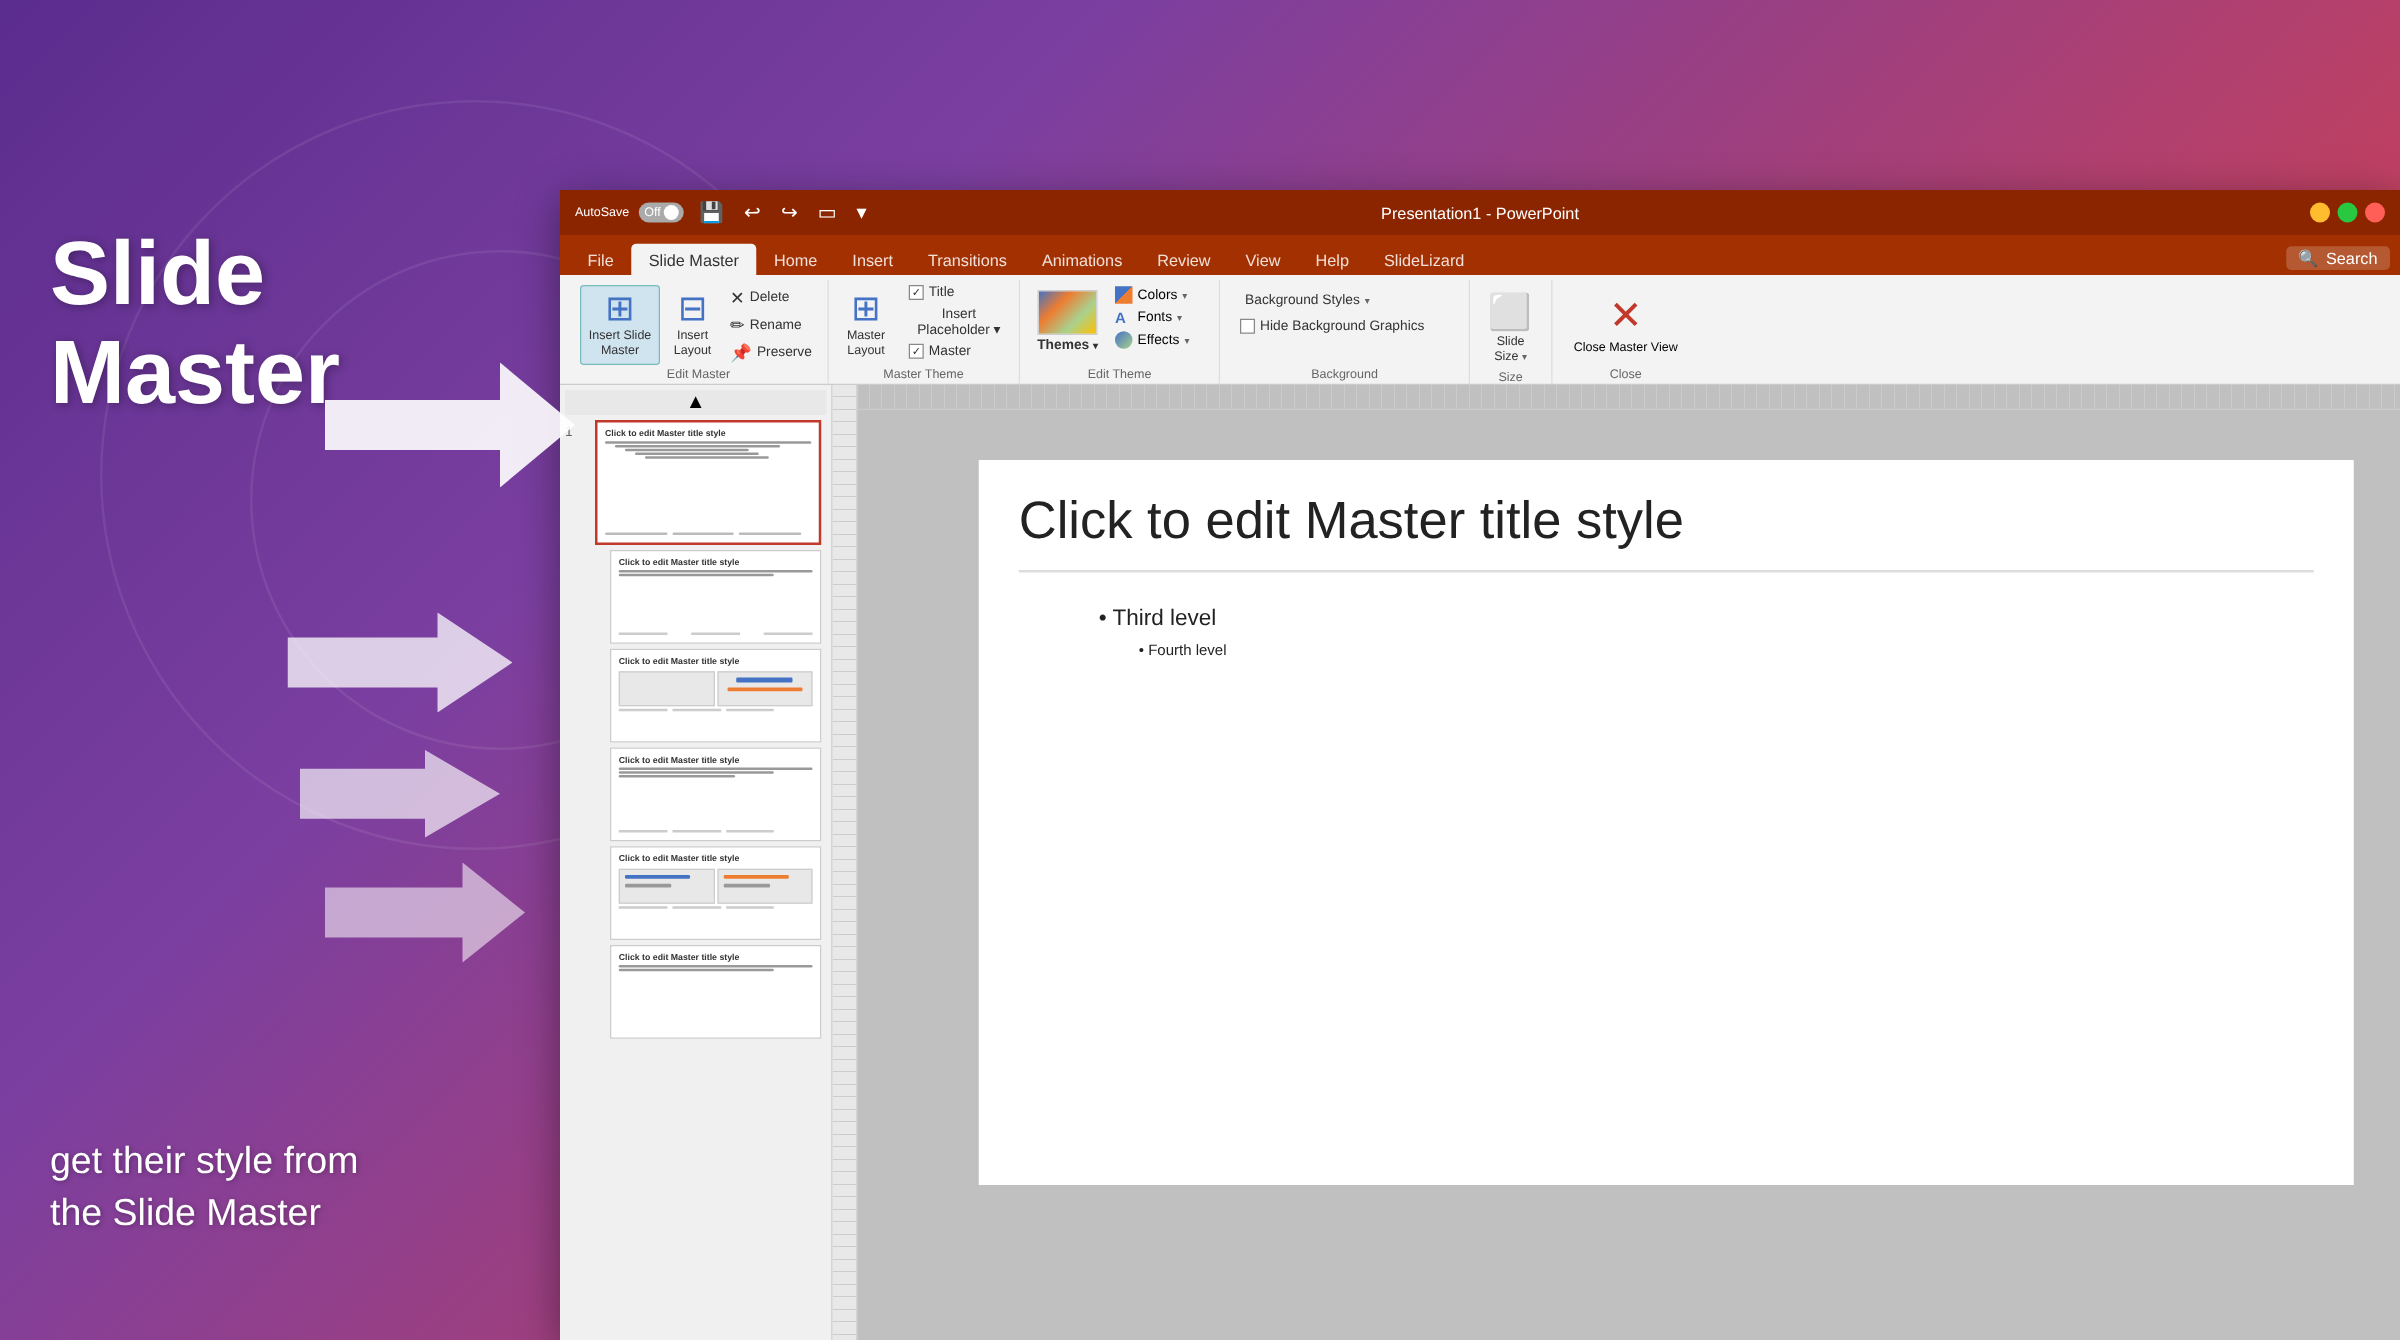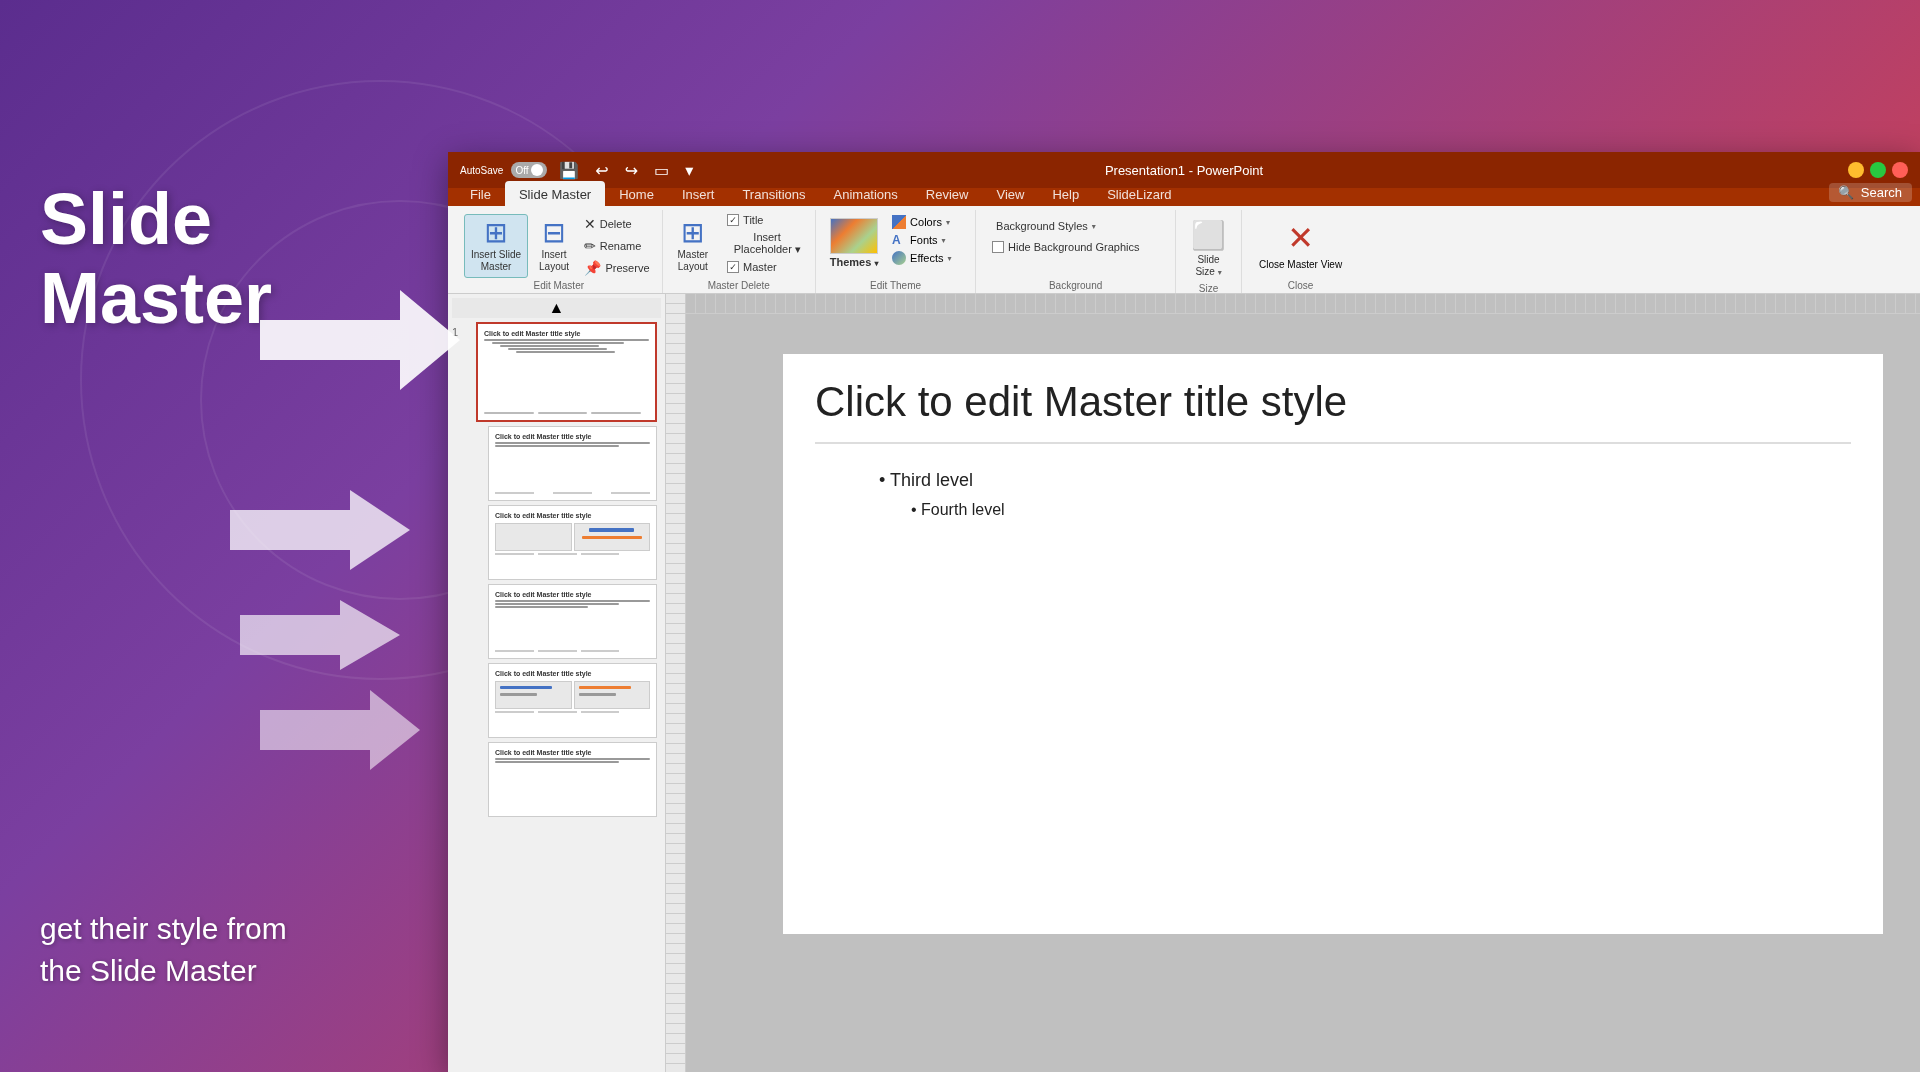--- a/index.html
+++ b/index.html
@@ -72,21 +72,21 @@
       background: #aaa; border-radius: 10px; padding: 2px 4px;
       width: 36px; height: 16px; cursor: pointer;
     }
     .toggle-circle { width: 12px; height: 12px; background: #fff; border-radius: 50%; margin-left: auto; }
     .tb-icon { color: #fff; font-size: 16px; cursor: pointer; padding: 2px 4px; }
     .win-btn { width: 16px; height: 16px; border-radius: 50%; border: none; cursor: pointer; }
 
     
     .ribbon-tabs {
       background: #a33000;
-      height: 18px;
+      height: 32px;
       display: flex; align-items: flex-end;
       padding: 0 8px;
       flex-shrink: 0;
     }
     .tab-item {
       padding: 6px 14px 4px;
       font-size: 13px; color: rgba(255,255,255,0.85);
       cursor: pointer; border-radius: 4px 4px 0 0;
     }
     .tab-item.active {
@@ -217,21 +217,21 @@
     .slide-title-area {
       border-bottom: 2px solid #ddd; padding-bottom: 16px; margin-bottom: 20px;
     }
     .slide-title {
       font-size: 42px; color: #222; font-weight: 300;
     }
     .slide-body { font-size: 22px; color: #222; line-height: 1.8; }
     .indent-1 { margin-left: 0; }
     .indent-2 { margin-left: 32px; font-size: 20px; }
     .indent-3 { margin-left: 64px; font-size: 18px; }
-    .indent-4 { margin-left: 96px; font-size: 16px; }
+    .indent-4 { margin-left: 96px; font-size: 12px; }
     .indent-5 { margin-left: 128px; font-size: 14px; }
 
     
     .scroll-indicator {
       width: 100%; height: 20px; background: #e8e8e8;
       display: flex; align-items: center; justify-content: center;
     }
 
     
     .bg-styles-group {
@@ -365,21 +365,21 @@
           <div class="ribbon-btn" style="font-size:11px;min-width:80px;padding:2px 4px;">
             <span>Insert</span>
             <span>Placeholder ▾</span>
           </div>
           <div class="checkbox-item">
             <div class="cb checked">✓</div>
             <span>Master</span>
           </div>
         </div>
       </div>
-      <div class="ribbon-group-label">Master Delete</div>
+      <div class="ribbon-group-label">Master Theme</div>
     </div>
 
     <div class="ribbon-group" style="min-width:160px;">
       <div class="ribbon-group-content">
         <div class="theme-btn">
           <div class="theme-icon" style="background:linear-gradient(135deg,#4472c4,#ed7d31,#a9d18e,#ffc000); color:transparent;">Aa</div>
           <span style="font-size:11px; font-weight:bold; margin-top:2px; color:#333;">Themes <span style="font-size:8px;">▾</span></span>
         </div>
         <div class="colors-group">
           <div class="colors-row">

